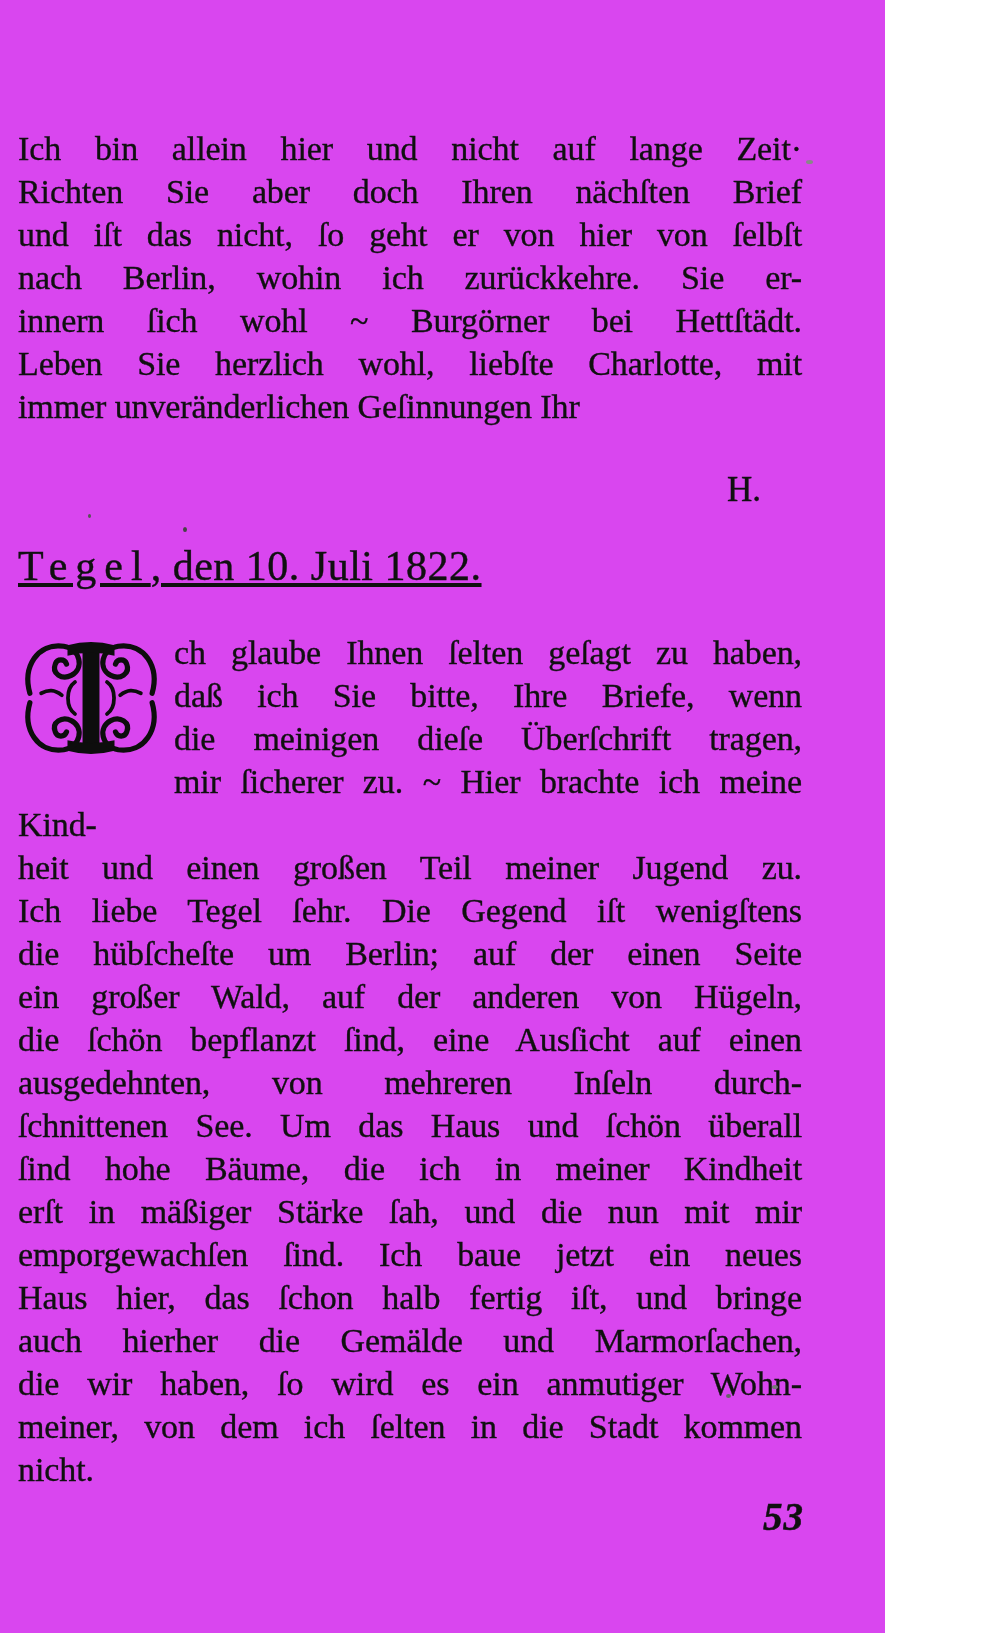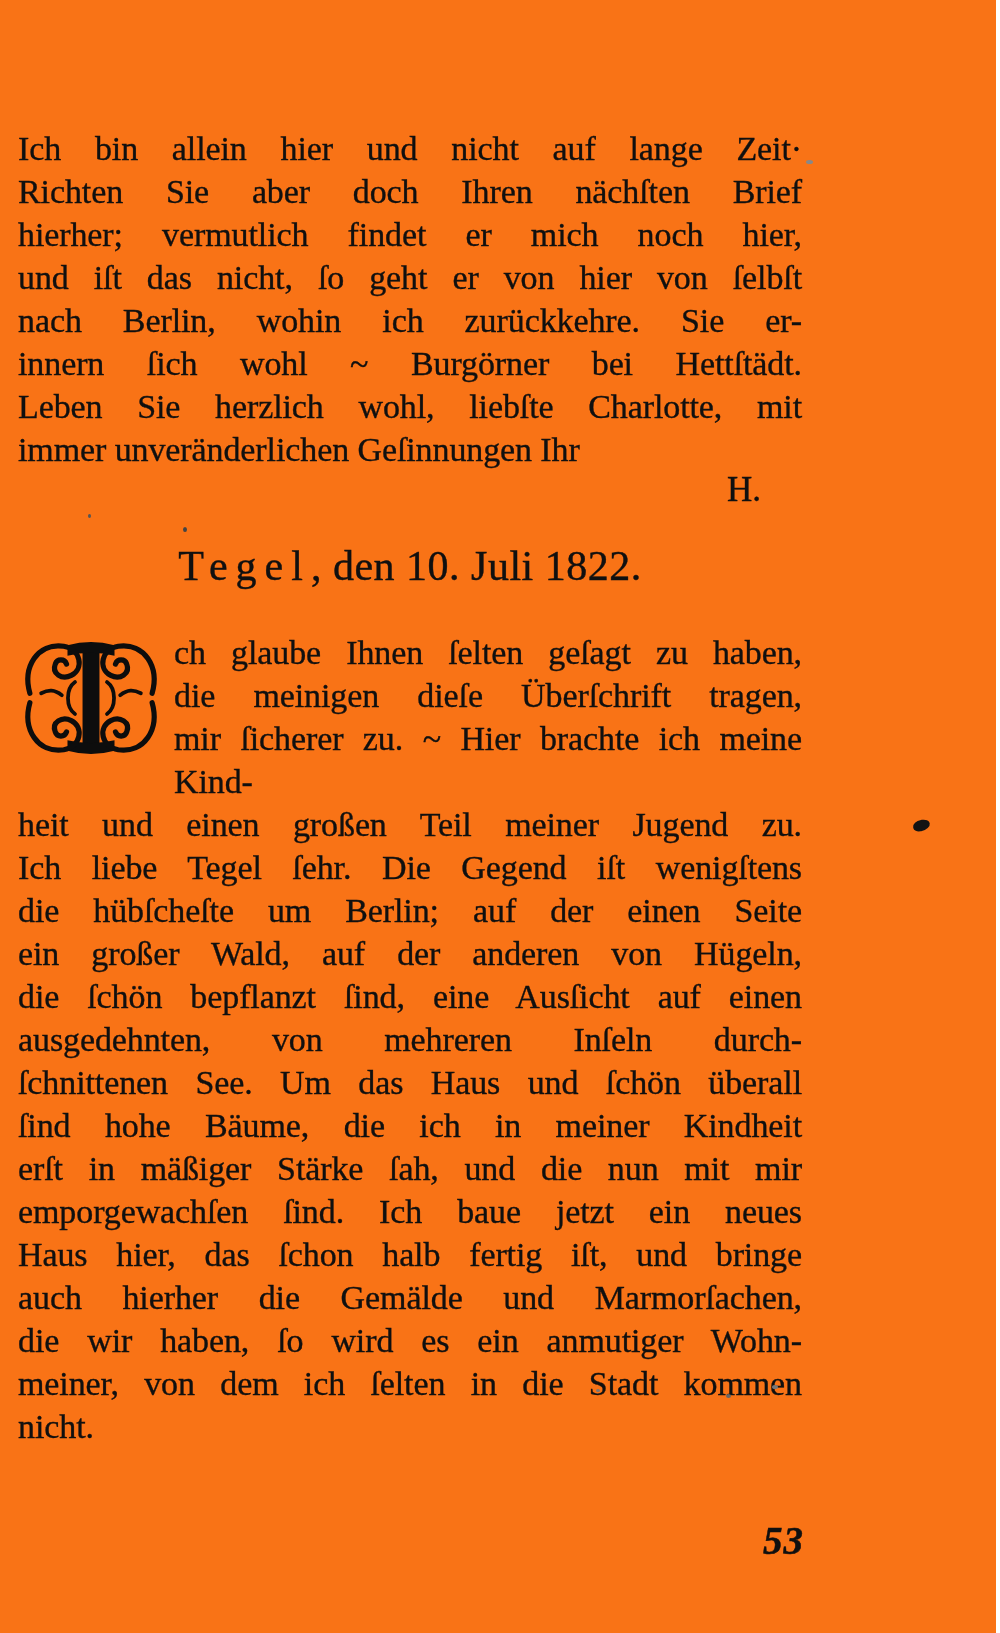--- a/index.html
+++ b/index.html
@@ -3,22 +3,22 @@
 <meta charset="utf-8">
 <style>
   html, body { margin: 0; padding: 0; }
   body {
     width: 1000px; height: 1633px;
     background: #ffffff;
     font-family: "Liberation Serif", "DejaVu Serif", serif;
   }
   .page {
     position: relative;
-    width: 996px; height: 1633px;
-    background: #f97316;
+    width: 885px; height: 1633px;
+    background: #d946ef;
     color: #101010;
     overflow: hidden;
   }
   
   .line {
     font-size: 34px;
     line-height: 43px;
     letter-spacing: -0.1px;
     text-align: justify;
     text-align-last: justify;
@@ -32,38 +32,38 @@
   .block { position: absolute; left: 18px; width: 784px; }
   .para1 { top: 127px; }
   .para2 { top: 631px; }
   .signature {
     position: absolute; left: 727px; top: 468px;
     font-size: 35px; line-height: 43px;
     -webkit-text-stroke: 0.4px #101010;
   }
   .dateline {
     position: absolute; left: 18px; top: 541px; width: 784px;
-    text-align: center;
+    text-align: left;
     font-size: 42px; line-height: 50px;
     -webkit-text-stroke: 0.4px #101010;
     white-space: nowrap;
+    text-decoration: underline;
   }
   .dateline .place { letter-spacing: 8px; }
   .dateline .rest  { letter-spacing: 0.5px; }
   .dropcap {
     float: left;
     width: 146px; height: 126px;
     margin: 4px 10px 2px 0;
   }
   .dropcap path, .dropcap rect { stroke: #0d0d0d; }
   .pagenum {
     position: absolute; left: 763px; top: 1494px;
     font-size: 39px; font-weight: 700; font-style: italic;
     letter-spacing: 1px;
-    margin-top: 24px;
     -webkit-text-stroke: 0.5px #101010;
   }
   .speck { position: absolute; background: #131313; }
   .speck.blob {
     left: 913px; top: 820px; width: 17px; height: 11px;
     border-radius: 55% 45% 60% 40%;
     transform: rotate(-10deg);
   }
   .speck.s1 { left: 88px;  top: 514px; width: 3px; height: 4px; background:#555; border-radius:50%; }
   .speck.s2 { left: 183px; top: 527px; width: 4px; height: 5px; background:#444; border-radius:50%; }
@@ -73,21 +73,20 @@
   .speck.s6 { left: 806px; top: 160px;  width: 7px; height: 4px; background:#888; border-radius:50%; }
 </style>
 </head>
 <body>
 
 <div class="page">
 
   <div class="block para1">
     <div class="line">Ich bin allein hier und nicht auf lange Zeit·</div>
     <div class="line">Richten Sie aber doch Ihren nächſten Brief</div>
-    <div class="line">hierher; vermutlich findet er mich noch hier,</div>
     <div class="line">und iſt das nicht, ſo geht er von hier von ſelbſt</div>
     <div class="line">nach Berlin, wohin ich zurückkehre. Sie er-</div>
     <div class="line">innern ſich wohl ~ Burgörner bei Hettſtädt.</div>
     <div class="line">Leben Sie herzlich wohl, liebſte Charlotte, mit</div>
     <div class="line last">immer unveränderlichen Geſinnungen Ihr</div>
   </div>
 
   <div class="signature">H.</div>
 
   <div class="dateline"><span class="place">Tegel</span><span class="rest">, den 10. Juli 1822.</span></div>
@@ -105,20 +104,21 @@
         <path d="M10,72 C2,100 18,126 46,122 C64,119 68,98 54,91 C44,86 33,93 37,103 C39,109 47,109 49,103"></path>
         <path d="M140,62 C148,34 132,8 104,12 C86,15 82,36 96,43 C106,48 117,41 113,31 C111,25 103,25 101,31"></path>
         <path d="M140,72 C148,100 132,126 104,122 C86,119 82,98 96,91 C106,86 117,93 113,103 C111,109 103,109 101,103"></path>
         <path d="M58,50 C48,57 48,77 58,84" stroke-width="4"></path>
         <path d="M92,50 C102,57 102,77 92,84" stroke-width="4"></path>
         <path d="M22,62 C30,58 36,58 44,64" stroke-width="4"></path>
         <path d="M128,62 C120,58 114,58 106,64" stroke-width="4"></path>
       </g>
     </svg>
     <div class="line">ch glaube Ihnen ſelten geſagt zu haben,</div>
+    <div class="line">daß ich Sie bitte, Ihre Briefe, wenn</div>
     <div class="line">die meinigen dieſe Überſchrift tragen,</div>
     <div class="line">mir ſicherer zu. ~ Hier brachte ich meine Kind-</div>
     <div class="line">heit und einen großen Teil meiner Jugend zu.</div>
     <div class="line">Ich liebe Tegel ſehr. Die Gegend iſt wenigſtens</div>
     <div class="line">die hübſcheſte um Berlin; auf der einen Seite</div>
     <div class="line">ein großer Wald, auf der anderen von Hügeln,</div>
     <div class="line">die ſchön bepflanzt ſind, eine Ausſicht auf einen</div>
     <div class="line">ausgedehnten, von mehreren Inſeln durch-</div>
     <div class="line">ſchnittenen See. Um das Haus und ſchön überall</div>
     <div class="line">ſind hohe Bäume, die ich in meiner Kindheit</div>

